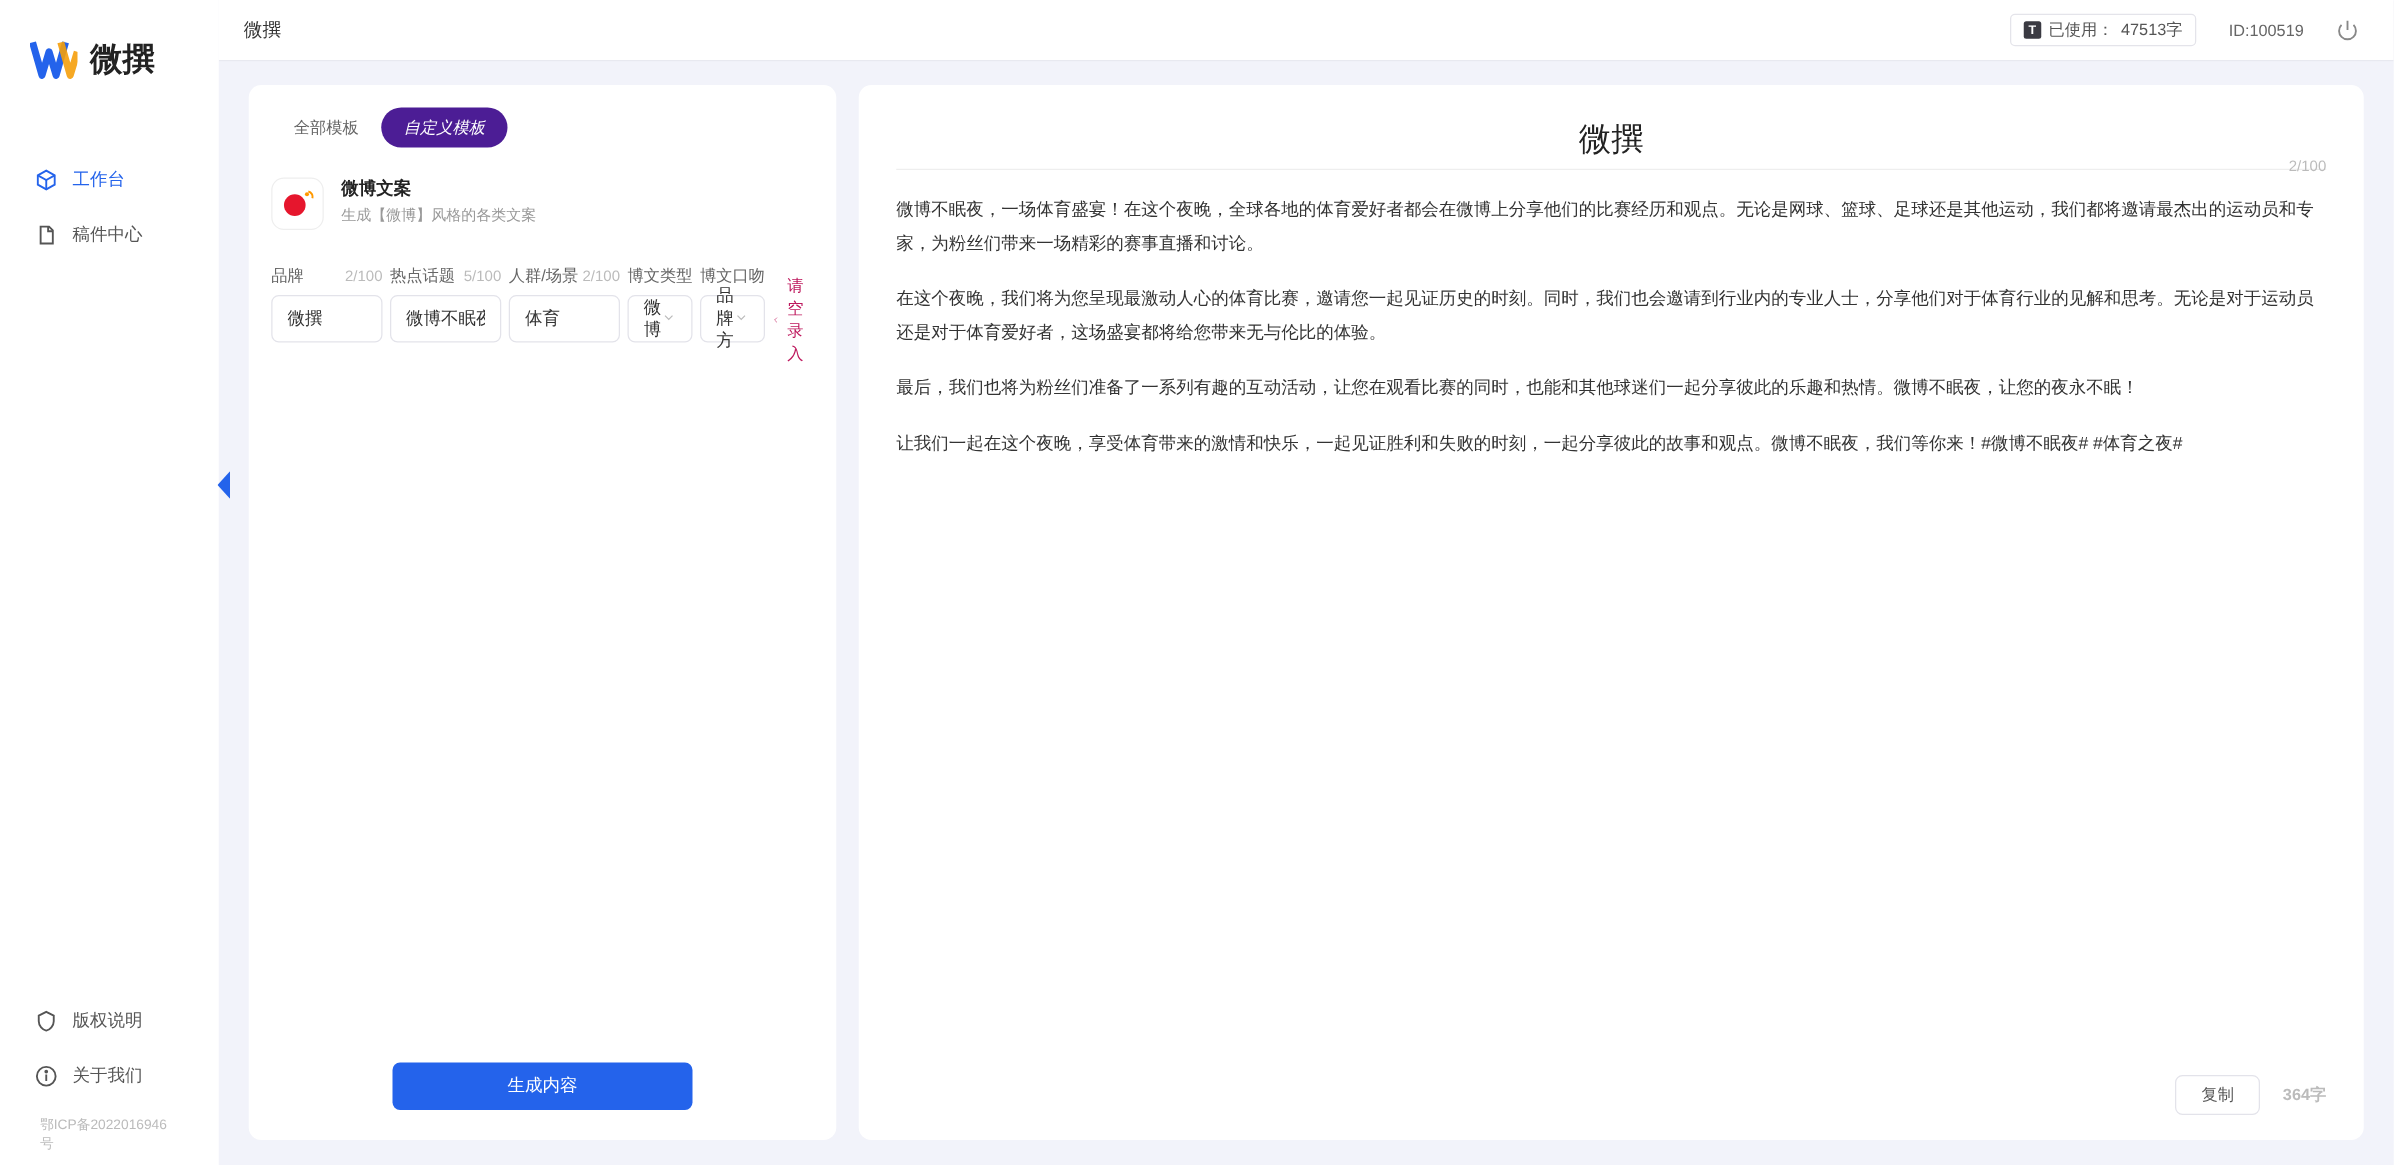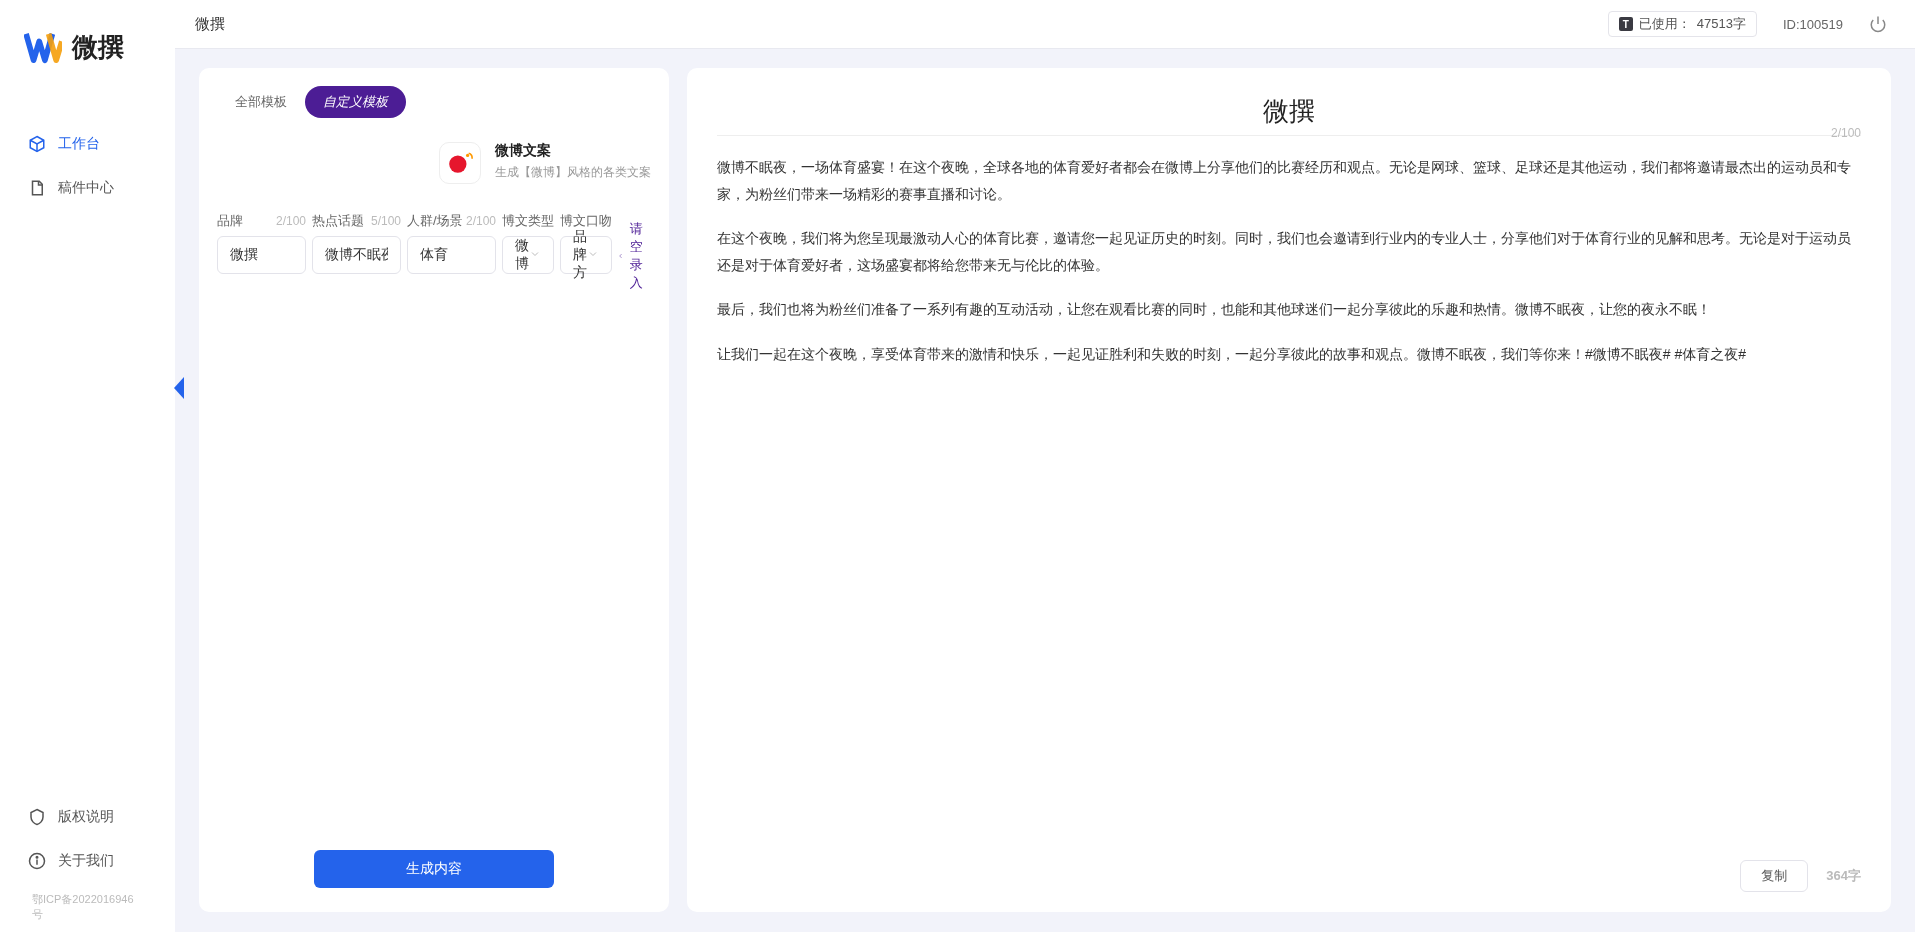--- a/index.html
+++ b/index.html
@@ -86,21 +86,20 @@
 .left-card { width: 470px; padding: 18px 0 24px; }
 .tabs { display: flex; gap: 0; padding: 0 18px 14px; }
 .tab {
   padding: 7px 18px; border-radius: 999px;
   font-size: 13px; cursor: pointer; color: #666;
 }
 .tab.active { background: #4c1d95; color: #fff; font-style: italic; }
 .template-head {
   display: flex; gap: 14px; align-items: flex-start;
   padding: 10px 18px 18px;
-  justify-content: flex-end;
 }
 .template-avatar {
   width: 42px; height: 42px; border-radius: 10px;
   border: 1px solid #eee;
   display: flex; align-items: center; justify-content: center;
 }
 .template-avatar svg { width: 26px; height: 26px; }
 .template-title { font-size: 14px; font-weight: 600; color: #222; }
 .template-desc { font-size: 12px; color: #999; margin-top: 4px; }
 
@@ -113,21 +112,21 @@
   width: 100%; height: 38px;
   border: 1px solid #e3e3ea; border-radius: 6px;
   padding: 0 12px; font-size: 14px; color: #333;
   background: #fff; outline: none;
   display: flex; align-items: center; justify-content: space-between;
 }
 .select-input { cursor: pointer; }
 .select-input .chev { color: #bbb; }
 .empty-row {
   display: flex; align-items: center; justify-content: center;
-  gap: 6px; color: #4c1d95; font-size: 13px;
+  gap: 6px; color: #be185d; font-size: 13px;
   margin-top: 18px;
 }
 
 .gen-btn-wrap { padding: 20px 18px 0; margin-top: auto; display: flex; justify-content: center; }
 .gen-btn {
   width: 240px; height: 38px;
   background: #2463eb; color: #fff;
   border: none; border-radius: 6px;
   font-size: 14px; cursor: pointer;
 }

